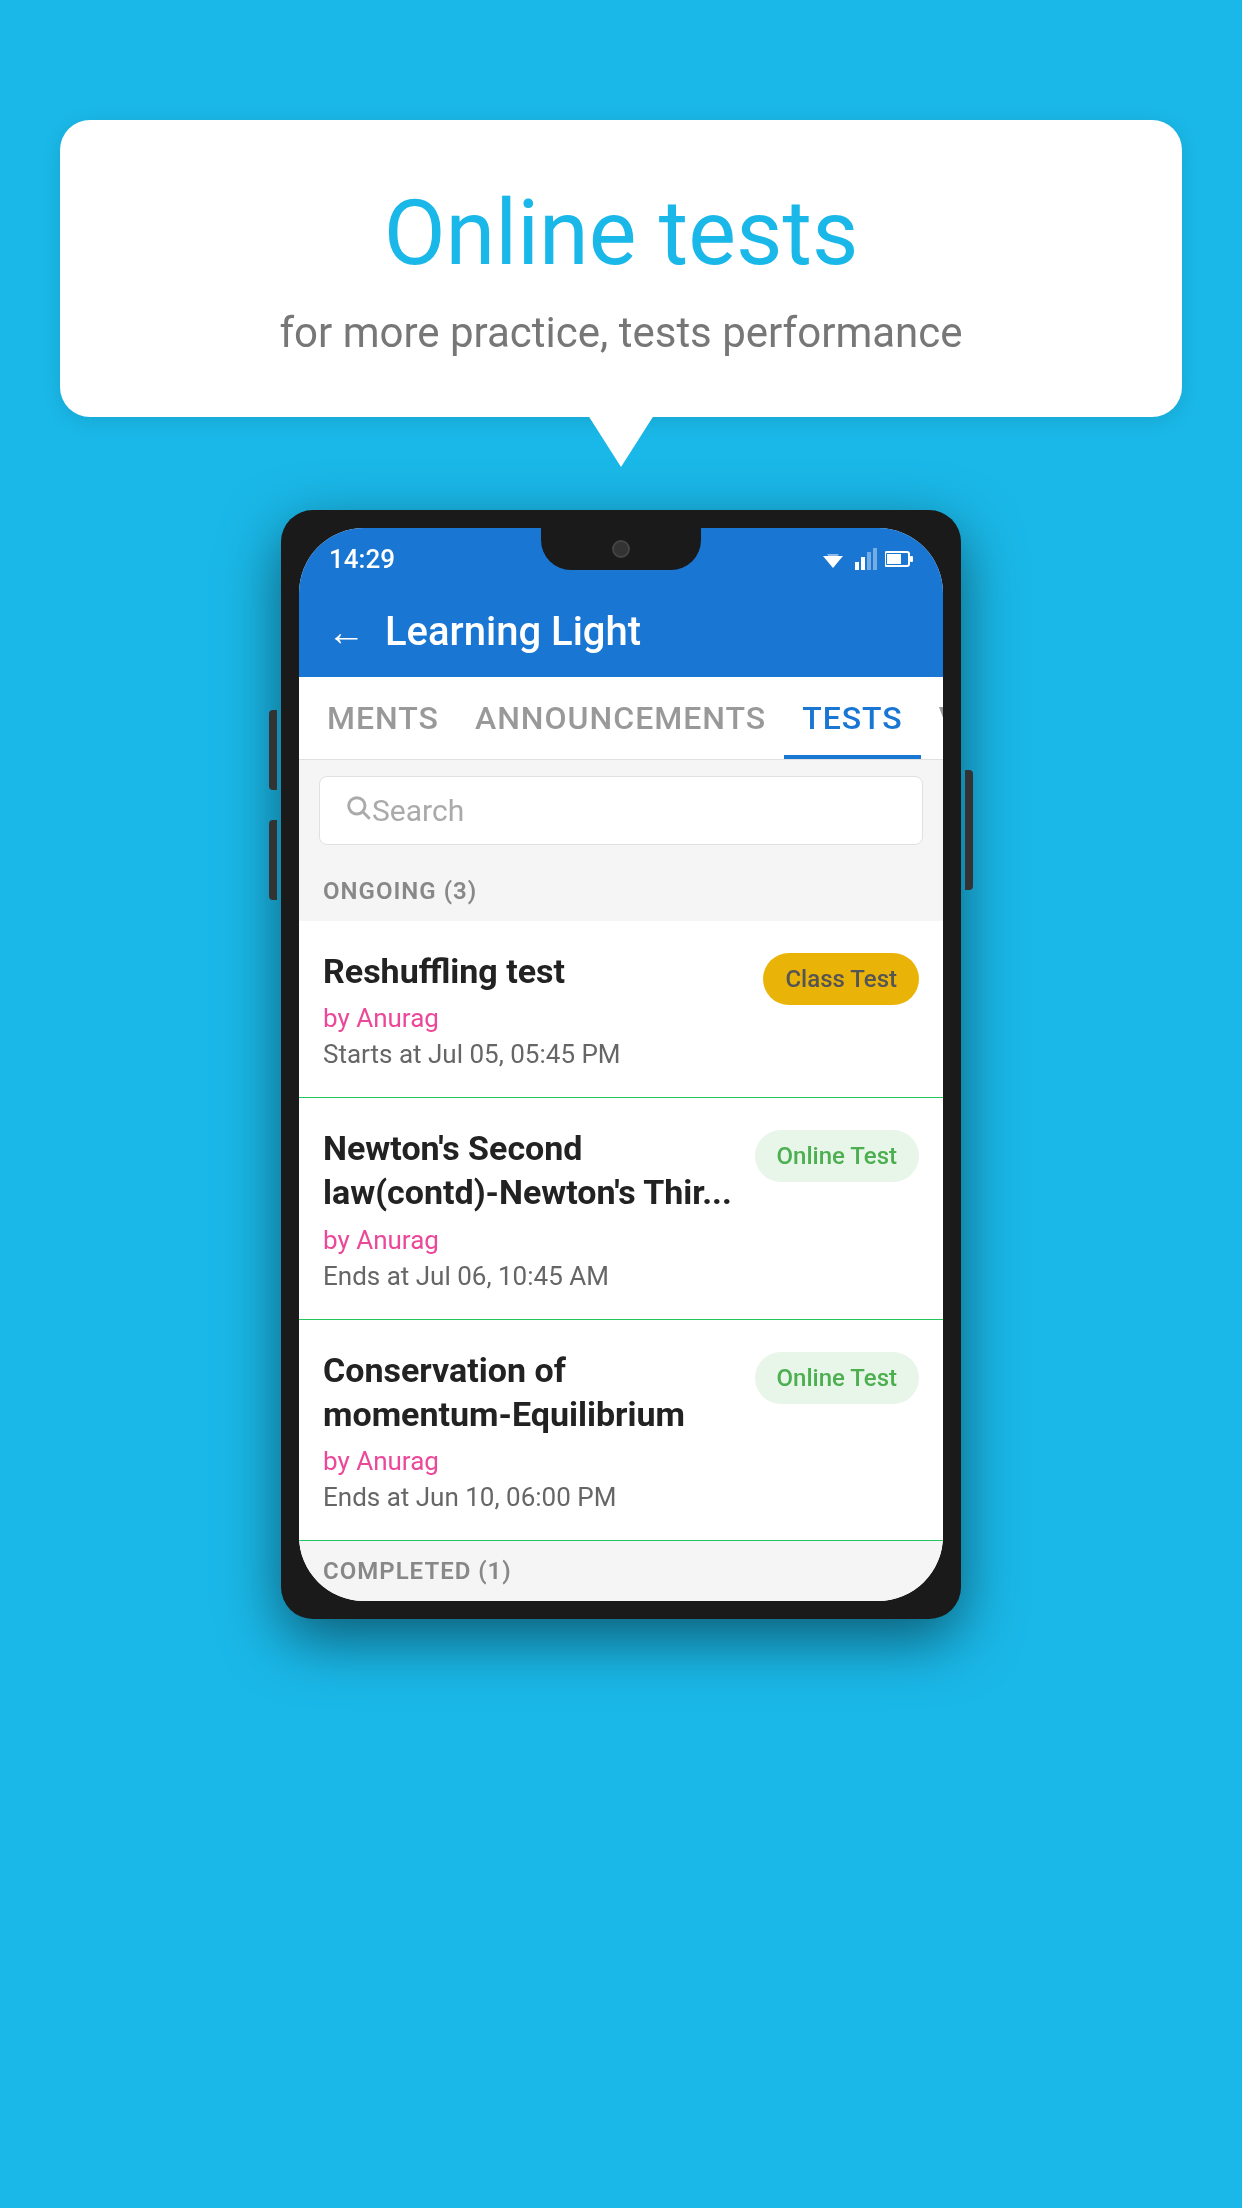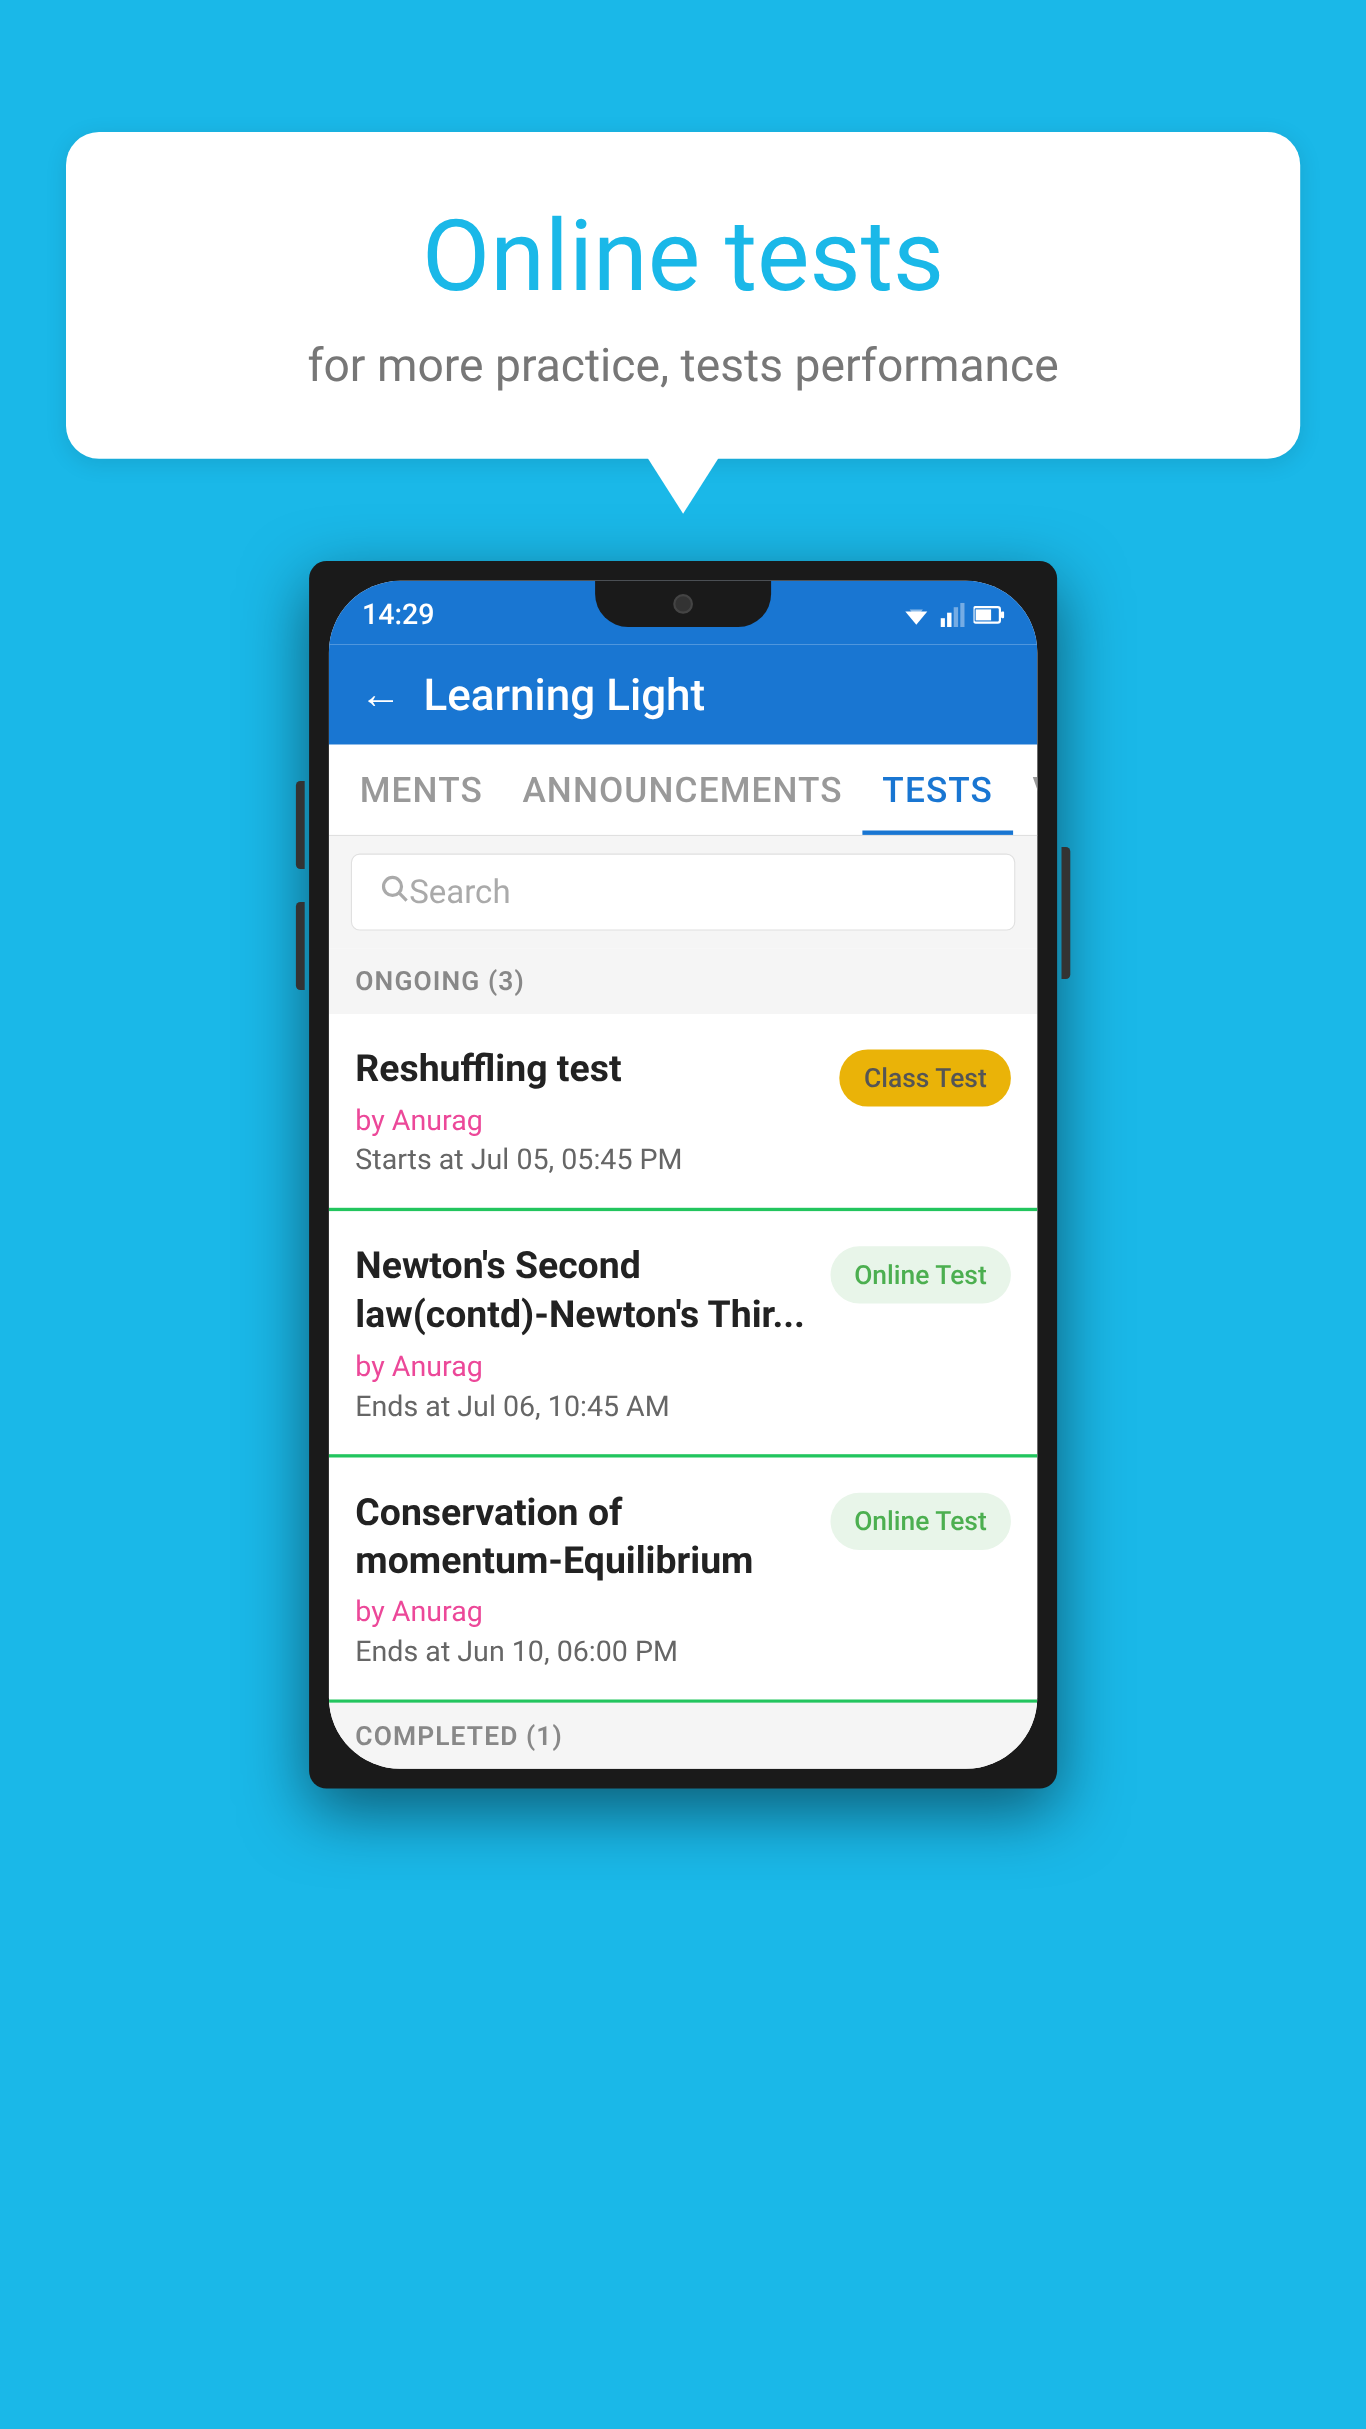--- a/index.html
+++ b/index.html
@@ -66,21 +66,21 @@
     .phone-wrapper {
       position: absolute;
       top: 510px;
       left: 50%;
       transform: translateX(-50%);
       width: 680px;
     }
 
     .phone-outer {
       background: #1a1a1a;
-      border-radius: 16px;
+      border-radius: 32px;
       padding: 18px;
       box-shadow: 0 20px 60px rgba(0,0,0,0.5);
       position: relative;
     }
 
     .phone-inner {
       background: white;
       border-radius: 65px;
       overflow: hidden;
       position: relative;
@@ -227,21 +227,21 @@
       letter-spacing: 1px;
     }
 
     
     .test-list {
       background: white;
     }
 
     .test-item {
       padding: 28px 24px;
-      border-bottom: 3px solid #22c55e;
+      border-bottom: 1px solid #22c55e;
       display: flex;
       align-items: flex-start;
       gap: 16px;
     }
 
     .test-info {
       flex: 1;
     }
 
     .test-name {

